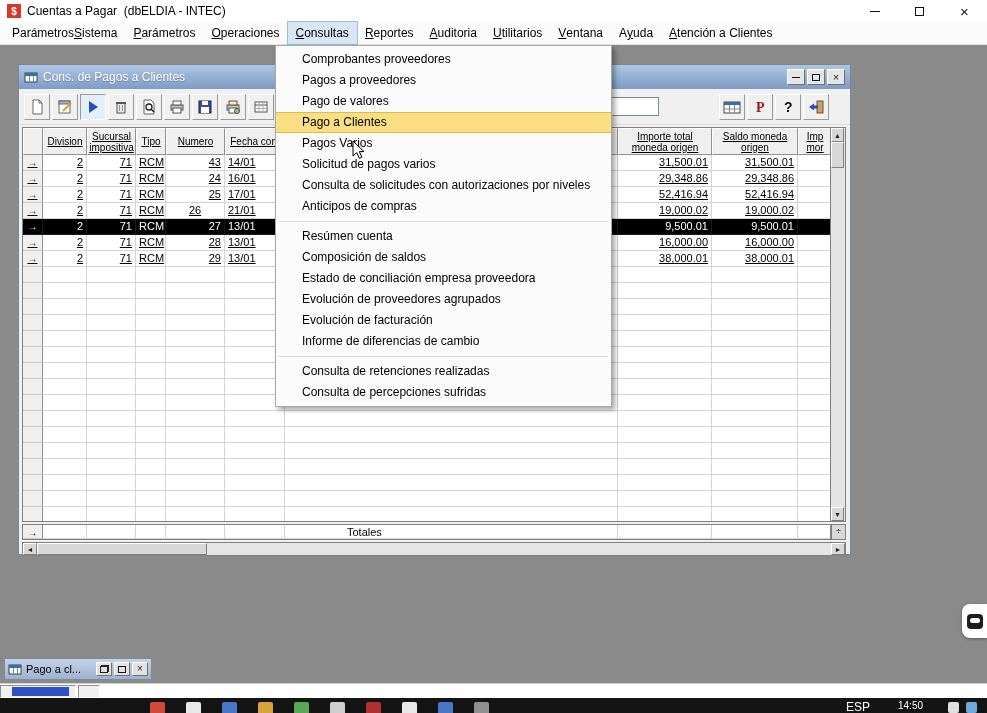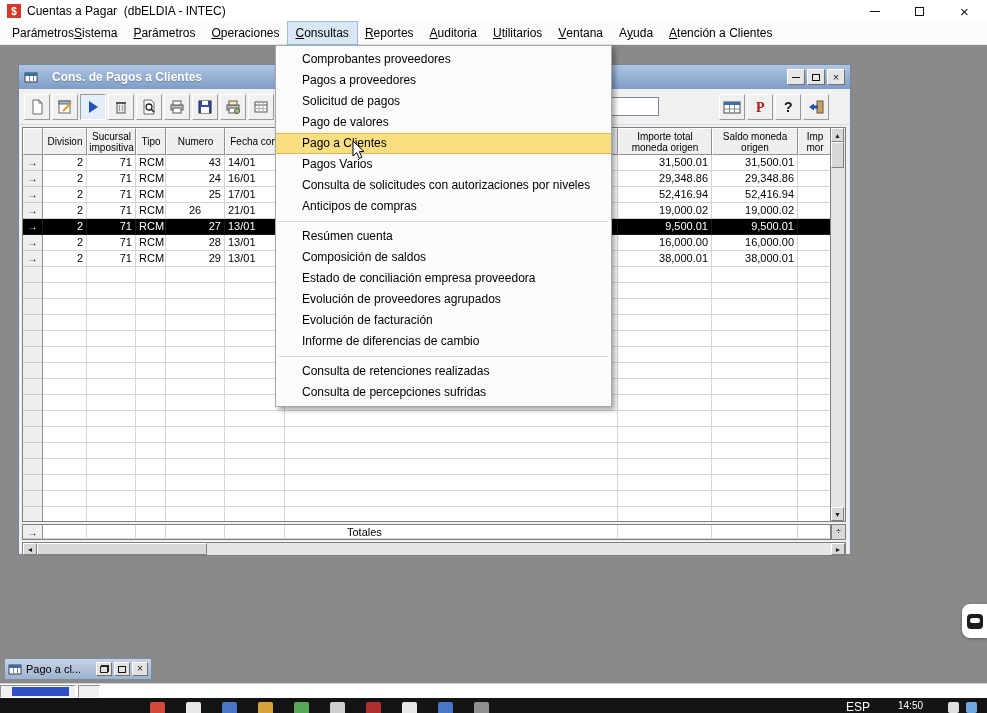--- a/index.html
+++ b/index.html
@@ -27,21 +27,21 @@
 
   
   .mdi{position:absolute;left:0;top:45px;width:987px;height:638px;background:#8A8A8A;}
 
   
   .child{position:absolute;left:18px;top:19px;width:833px;height:491px;background:#F0F0F0;
          border:1px solid #76879B;}
   .cw-title{position:absolute;left:0;top:0;width:100%;height:24px;
             background:linear-gradient(to bottom,#AFC6E2,#7E9CC6);
             display:flex;align-items:center;padding:0 5px;}
-  .cw-title-text{color:#fff;font-weight:bold;font-size:12px;margin-left:14px;flex:1;
+  .cw-title-text{color:#fff;font-weight:normal;font-size:12px;margin-left:5px;flex:1;
                  text-shadow:0 1px 1px rgba(0,0,0,.25);}
   .cw-btn{width:18px;height:16px;background:#E6E6E6;border:1px solid #fff;
           border-right-color:#707070;border-bottom-color:#707070;margin-left:2px;
           display:flex;align-items:center;justify-content:center;color:#222;}
   .cw-btn .gl-min{width:8px;}
   .cw-btn .gl-max{width:8px;height:7px;}
   .cw-btn .gl-close{font-size:11px;}
 
   .cw-toolbar{position:absolute;left:0;top:24px;width:100%;height:36px;background:#F0F0F0;
               border-bottom:1px solid #DCDCDC;display:flex;align-items:center;padding:0 5px;}
@@ -49,21 +49,21 @@
           background:#F0F0F0;border:1px solid;border-color:#fff #9a9a9a #9a9a9a #fff;}
   .tb-btn.pressed{border-color:#9a9a9a #fff #fff #9a9a9a;background:#E4EEF8;}
   .tb-ic{display:flex;}
   .tb-spacer{flex:1;}
   .tb-input{width:116px;height:19px;border:1px solid #7a8a99;background:#fff;margin-right:60px;
             font-size:11px;padding:0 3px;}
   .tb-right{display:flex;margin-right:14px;}
 
   
   .cw-grid{position:absolute;left:3px;top:62px;width:809px;height:395px;background:#fff;
-           border:1px solid #808080;overflow:hidden;}
+           border:1px solid #808080;overflow:hidden;text-decoration:underline;}
   .g-hrow{display:flex;height:27px;}
   .g-hcell{background:#EFEFEF;border-top:1px solid #fff;border-left:1px solid #fff;
            border-right:1px solid #909090;border-bottom:1px solid #909090;
            font-size:10px;line-height:1.1;display:flex;align-items:center;justify-content:center;
            text-align:center;overflow:hidden;padding:0 1px;flex:0 0 auto;}
   .g-row{display:flex;height:16px;}
   .g-cell{border-right:1px solid #D4D4D4;border-bottom:1px solid #D4D4D4;font-size:11px;
           line-height:15px;padding:0 3px;overflow:hidden;white-space:nowrap;flex:0 0 auto;}
   .g-cell.marker{background:#EFEFEF;border-right:1px solid #909090;border-bottom:1px solid #C8C8C8;
                  padding:0;text-align:center;font-size:10px;line-height:15px;}
@@ -667,24 +667,24 @@
       </div>
     <div class="mini-btn">
         <span class="gl-close">×</span>
       </div>
   </div>
 </div>
 
 <div class="dropdown" id="dropdown">
     <div class="dd-item">Comprobantes proveedores</div>
     <div class="dd-item">Pagos a proveedores</div>
-    <div class="dd-item">Solicitud de pagos</div>
     <div class="dd-item">Pago de valores</div>
     <div class="dd-item hl">Pago a Clientes</div>
     <div class="dd-item">Pagos Varios</div>
+    <div class="dd-item">Solicitud de pagos varios</div>
     <div class="dd-item">Consulta de solicitudes con autorizaciones por niveles</div>
     <div class="dd-item">Anticipos de compras</div>
     <div class="dd-sep"></div>
     <div class="dd-item">Resúmen cuenta</div>
     <div class="dd-item">Composición de saldos</div>
     <div class="dd-item">Estado de conciliación empresa proveedora</div>
     <div class="dd-item">Evolución de proveedores agrupados</div>
     <div class="dd-item">Evolución de facturación</div>
     <div class="dd-item">Informe de diferencias de cambio</div>
     <div class="dd-sep"></div>

